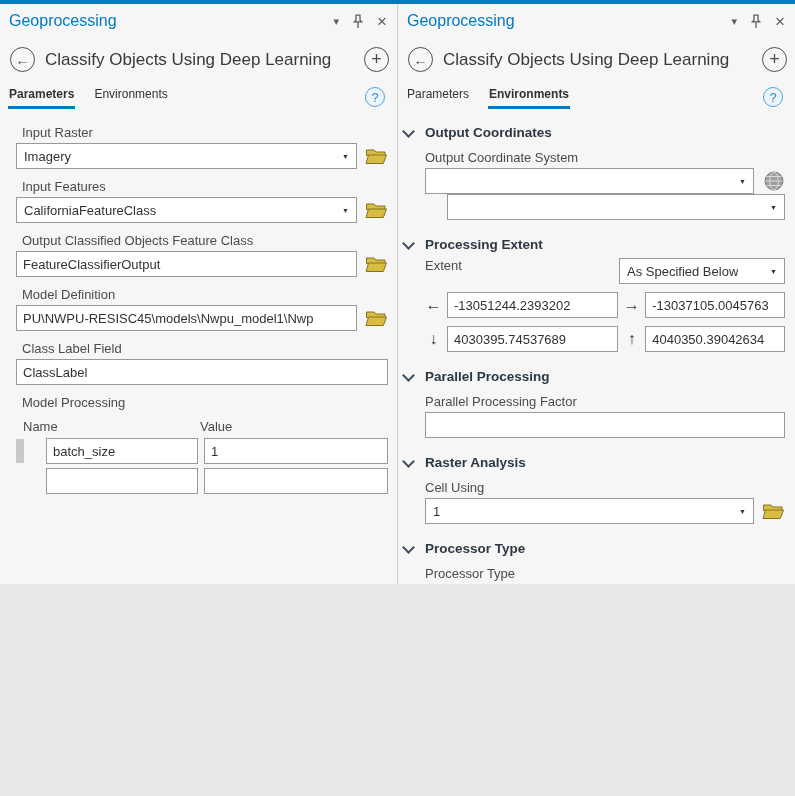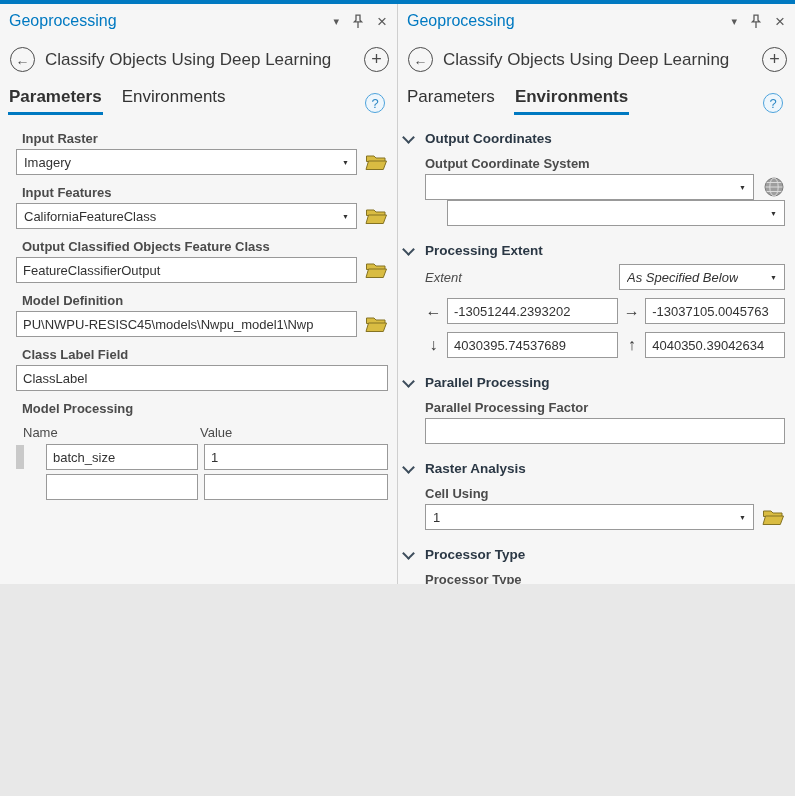--- a/index.html
+++ b/index.html
@@ -19,27 +19,27 @@
 
   
   .tool-header{display:flex;align-items:center;gap:10px;padding:17px 8px 0 10px;}
   .circle-btn{width:25px;height:25px;min-width:25px;border-radius:50%;border:1.6px solid #4c4c4c;color:#4c4c4c;display:flex;align-items:center;justify-content:center;box-sizing:border-box;background:transparent;}
   .back-glyph{font-size:14px;line-height:1;}
   .add-glyph{font-size:18px;line-height:1;margin-top:-2px;}
   .tool-title{font-size:17px;color:#3a3a3a;flex:1;white-space:nowrap;overflow:hidden;}
 
   
   .tab-row{display:flex;align-items:flex-end;padding:15px 12px 0 8px;}
-  .tab{font-size:17px;color:#323232;margin-right:18px;padding:0 1px 5px 1px;border-bottom:3px solid transparent;cursor:default;}
+  .tab{font-size:12px;color:#323232;margin-right:18px;padding:0 1px 5px 1px;border-bottom:3px solid transparent;cursor:default;}
   .tab.active{font-weight:bold;border-bottom-color:#0079c1;}
   .help-icon{margin-left:auto;width:20px;height:20px;border-radius:50%;border:1.6px solid #4da3dc;background:#eef6fc;color:#2e88c5;font-size:13px;display:flex;align-items:center;justify-content:center;box-sizing:border-box;margin-bottom:2px;}
 
   
   .content{padding:6px 9px 0 16px;}
-  .field-label{font-size:13px;color:#4b4b4b;margin:10px 0 3px 6px;font-weight:bold;}
+  .field-label{font-size:13px;color:#4b4b4b;margin:10px 0 3px 6px;}
   .frow{display:flex;align-items:center;gap:8px;}
   .tinput{height:26px;border:1px solid #999;background:#fff;font-size:13px;color:#323232;padding:0 6px;box-sizing:border-box;font-family:"Liberation Sans",sans-serif;outline:none;flex:1;min-width:0;}
   .combo{height:26px;border:1px solid #999;background:#fff;display:flex;align-items:center;padding:0 7px;font-size:13px;color:#323232;box-sizing:border-box;flex:1;min-width:0;}
   .combo .ctext{white-space:nowrap;overflow:hidden;}
   .combo .caret{margin-left:auto;font-size:7px;color:#323232;padding-left:6px;}
   .icon-slot{width:23px;min-width:23px;display:flex;justify-content:center;}
 
   
   .arg-headers{display:flex;margin-top:9px;font-size:13px;color:#4b4b4b;}
   .arg-head-name{margin-left:7px;width:177px;}
@@ -47,21 +47,21 @@
   .row-handle{width:8px;height:24px;background:#c9c9c9;margin-right:22px;}
   .row-spacer{width:30px;height:24px;}
   .arg-name{width:152px;flex:0 0 152px;}
   .arg-value{flex:1;margin-left:6px;}
 
   
   .content-right{padding:4px 10px 0 27px;}
   .section-head{display:flex;align-items:center;margin:17px 0 5px -23px;color:#2b3845;font-weight:bold;font-size:13.5px;}
   .chev{width:7px;height:7px;border-right:2px solid #3d4d5c;border-bottom:2px solid #3d4d5c;transform:rotate(45deg);margin:-3px 12px 0 2px;}
   .indent22{margin-left:22px;}
-  .extent-top{display:flex;align-items:center;margin-top:6px;font-style:italic;}
+  .extent-top{display:flex;align-items:flex-start;margin-top:6px;}
   .extent-label{font-size:13px;color:#4b4b4b;flex:1;}
   .extent-combo{flex:0 0 166px;}
   .extent-row{display:flex;align-items:center;margin-top:8px;gap:5px;}
   .dir-arrow{font-size:16px;font-weight:bold;color:#3c3c3c;width:17px;min-width:17px;text-align:center;line-height:1;}
   .ext-in1{flex:1.25;}
   .ext-in2{flex:1;}
   .gpu-row{display:flex;align-items:center;margin-top:12px;}
   .gpu-label{font-size:13px;color:#4b4b4b;flex:1;}
   .gpu-input{flex:0 0 161px;text-align:right;}
 

